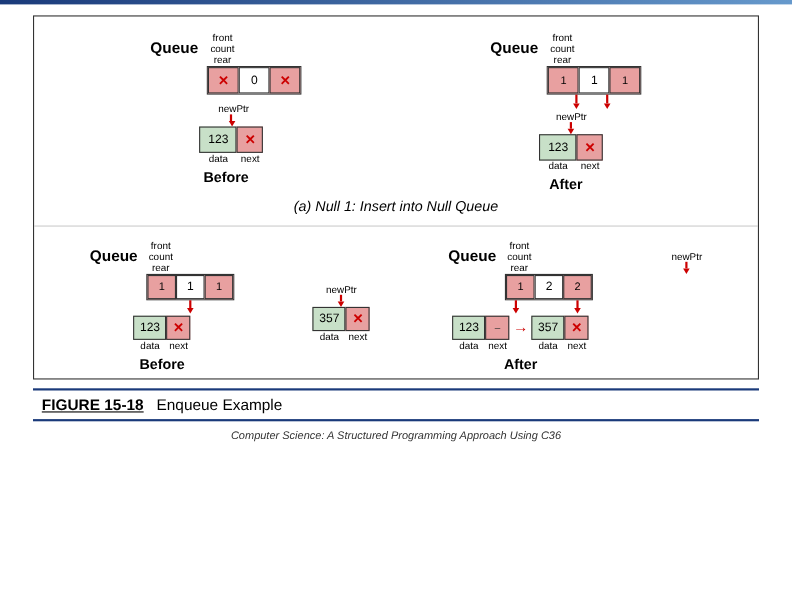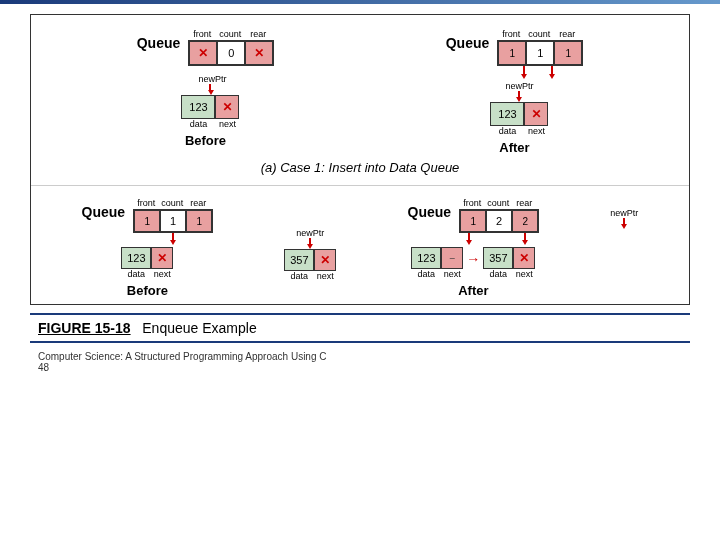--- a/index.html
+++ b/index.html
@@ -79,21 +79,21 @@
 
     .queue-box-group {
       display: flex;
       flex-direction: column;
       align-items: flex-start;
     }
 
     
     .header-row {
       display: flex;
-      flex-direction: row;
+      flex-direction: column;
       font-size: 9px;
       margin-bottom: 1px;
       gap: 0;
     }
 
     .header-cell {
       text-align: center;
     }
 
     
@@ -159,25 +159,25 @@
     }
 
     .figure-caption span.fig-num {
       font-weight: bold;
       text-decoration: underline;
     }
 
     
     .footer-bar {
       display: flex;
-      flex-direction: column;
       justify-content: center;
       padding: 4px 8px;
       font-size: 10px;
       color: #333;
+      font-style: italic;
     }
 
     
     .newptr-group {
       display: flex;
       flex-direction: column;
       align-items: center;
     }
 
     
@@ -300,21 +300,21 @@
                 </div>
               </div>
             </div>
           </div>
 
           <div class="diagram-label">After</div>
         </div>
 
       </div>
 
-      <div class="case-label">(a) Case 1: Insert into Data Queue</div>
+      <div class="case-label">(a) Null 1: Insert into Null Queue</div>
     </div>
 
     <div class="case-section" style="border-bottom:none;">
       <div class="case2-diagrams">
 
         <div class="diagram-group">
           <div class="queue-struct">
             <div class="queue-word">Queue</div>
             <div class="queue-box-group">
               <div class="header-row">
@@ -458,16 +458,16 @@
   </div>
 
   <div class="figure-caption">
     <span class="fig-num">FIGURE 15-18</span>
     &nbsp;
     <span>Enqueue Example</span>
   </div>
 
   <div class="footer-bar">
     <span>Computer Science: A Structured Programming Approach Using C</span>
-    <span>48</span>
+    <span>36</span>
   </div>
 
 </div>
 
 </body></html>

